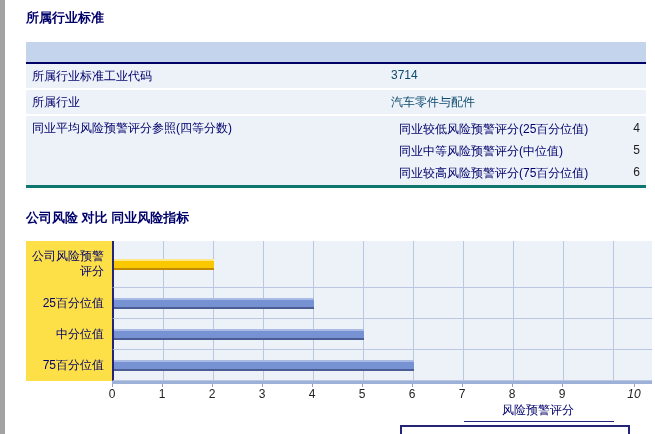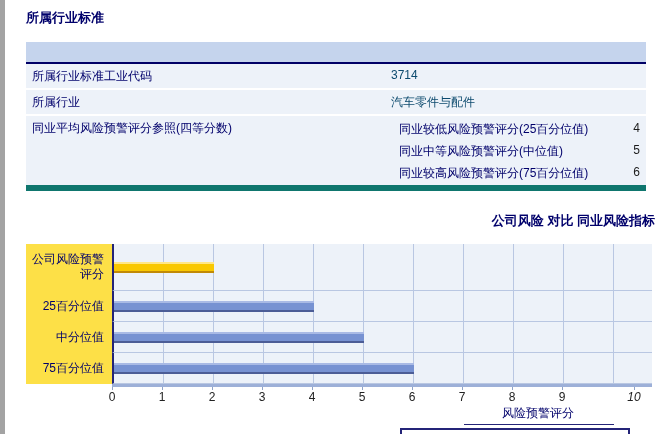--- a/index.html
+++ b/index.html
@@ -8,29 +8,29 @@
   .page { width:655px; height:434px; border-left:5px solid #a3a3a3; padding:6px 0 0 21px; background:#fff; }
 
   .sec-title { color:#00006b; font-weight:bold; font-size:13px; padding:3px 0 0 0; }
 
   
   .info-table { width:620px; margin-top:15px;border-radius:17px; }
   .it-header { height:22px; background:#c5d4ed; border-bottom:2px solid #000066; }
   .it-row { display:flex; background:#edf2f9; border-bottom:2px solid #ffffff; min-height:22px; }
   .it-label { width:365px; padding:4px 4px 3px 6px; color:#00006b; }
   .it-value { flex:1; padding:4px 6px 3px 0; color:#0c4a6e; }
-  .it-group { display:flex; background:#edf2f9; border-bottom:6px solid #0f766e; }
+  .it-group { display:flex; background:#edf2f9; border-bottom:3px solid #0f766e; }
   .it-group .it-label { align-self:flex-start; }
   .sub-rows { flex:1; padding:1px 0 2px 0; }
   .sub-row { display:flex; height:22px; }
   .sub-label { flex:1; padding:4px 0 0 8px; color:#00006b; }
   .sub-value { width:34px; text-align:right; padding:4px 6px 0 0; color:#1c1c1c; }
 
   
-  .sec2-title { margin-top:18px;text-align:right; }
+  .sec2-title { margin-top:18px; }
   .chart { width:626px; margin-top:14px; }
   .chart-grid { display:grid; grid-template-columns:86px 540px; }
   .cat-label { color:#00006b; text-align:right; padding:8px 8px 0 0; line-height:15px; background:#fde047; }
   .row-plot { border-left:2px solid #242478; border-bottom:1px solid #b9c7e2;
     background-image: repeating-linear-gradient(to right, transparent 0, transparent 49px, #b9c7e2 49px, #b9c7e2 50px);
     background-color:#edf2f9; display:flex; align-items:center; }
   .rp-first { height:47px; }
   .rp { height:31px; }
   .bar { height:11px; }
   .bar-company { border-top:2px solid #ffe788; border-bottom:2px solid #c18a06; }

